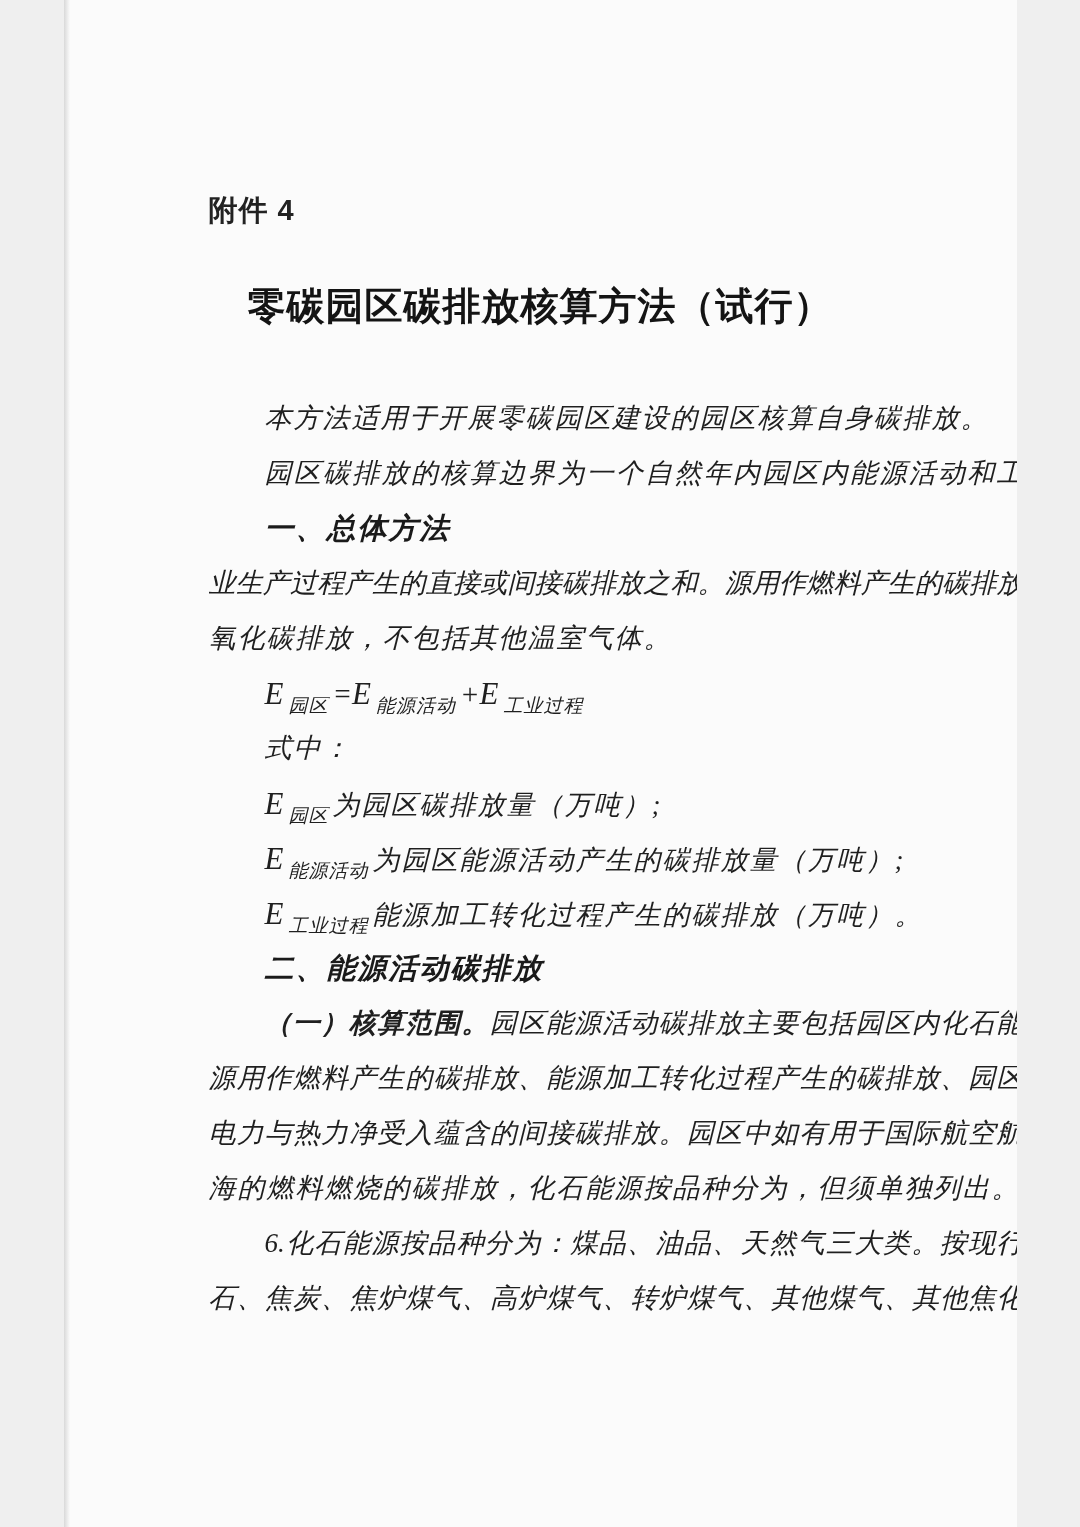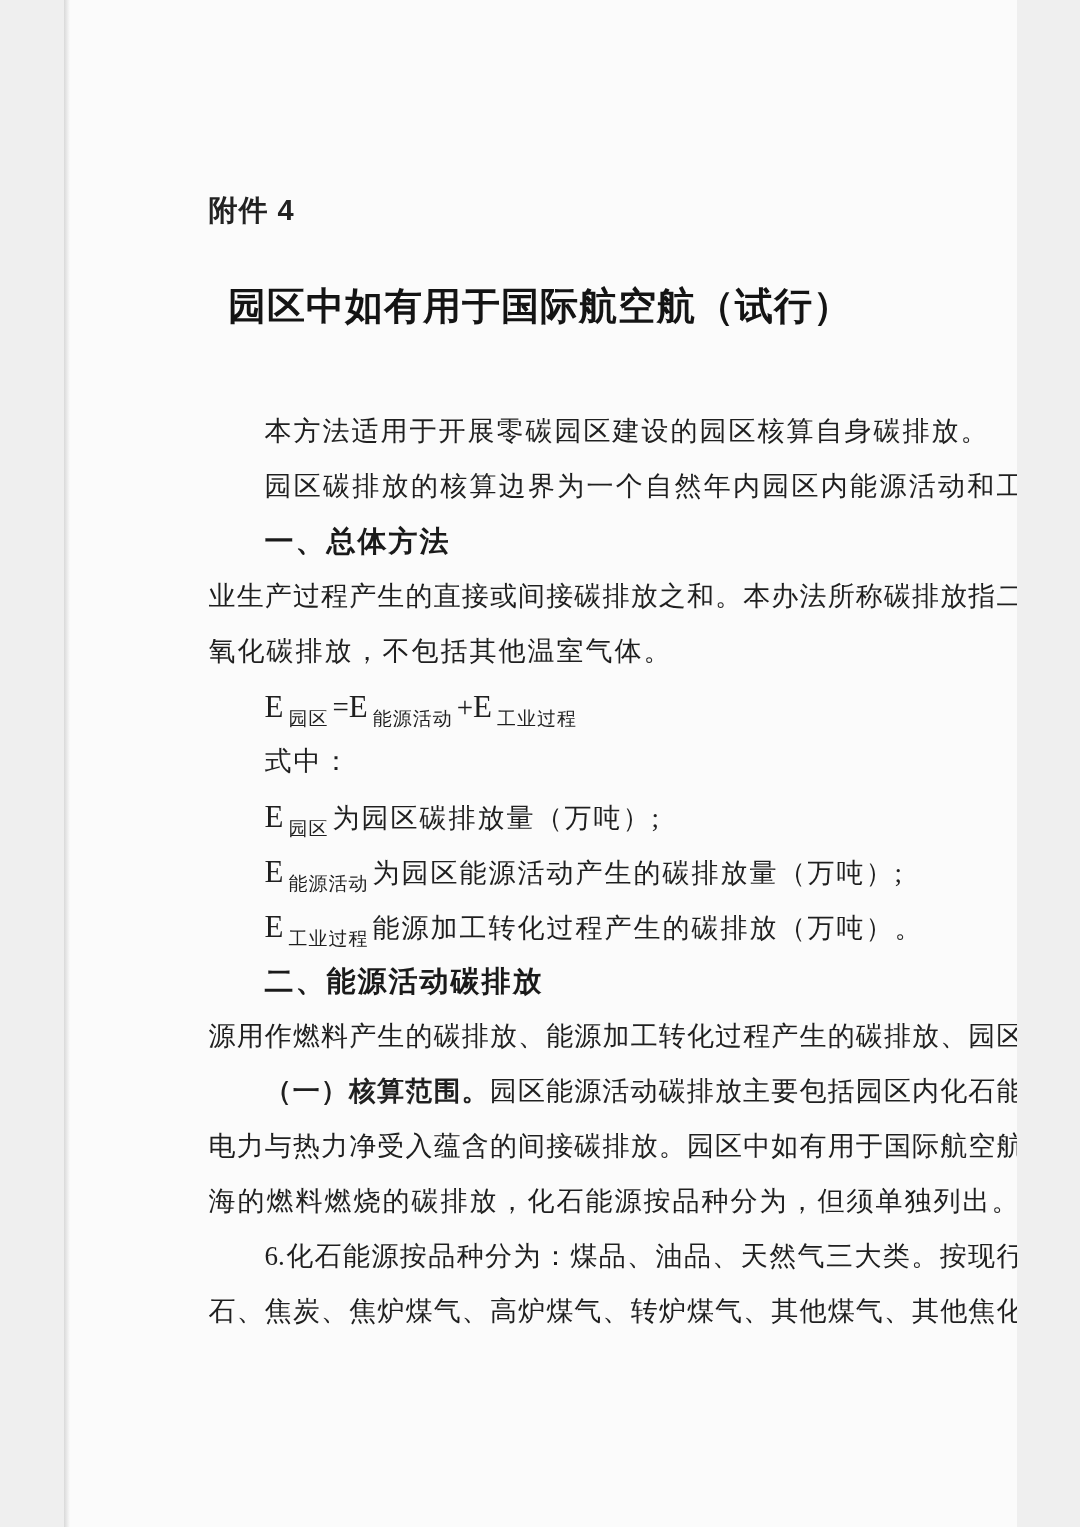--- a/index.html
+++ b/index.html
@@ -47,23 +47,24 @@
     text-align: center;
     font-weight: 700;
     font-size: 38px;
     line-height: 52px;
     color: #141414;
     letter-spacing: 1px;
   }
 
   .content {
     position: absolute;
-    top: 404px;
+    top: 391px;
     left: 145px;
     width: 815px;
+    font-style: italic;
   }
 
   .line {
     height: 55px;
     line-height: 55px;
     font-size: 27px;
     text-align: justify;
     text-align-last: justify;
     text-justify: inter-character;
     overflow: hidden;
@@ -97,54 +98,54 @@
   }
   .f-op { font-size: 29px; letter-spacing: 0; }
 </style>
 </head>
 <body>
 
 <div class="page">
 
   <div class="attachment">附件 4</div>
 
-  <div class="doc-title">园区中如有用于国际航空航（试行）</div>
+  <div class="doc-title">零碳园区碳排放核算方法（试行）</div>
 
   <div class="content">
 
     <div class="line ns indent">本方法适用于开展零碳园区建设的园区核算自身碳排放。</div>
 
     <div class="line indent">园区碳排放的核算边界为一个自然年内园区内能源活动和工</div>
 
     <div class="line ns indent heading">一、总体方法</div>
-    <div class="line">业生产过程产生的直接或间接碳排放之和。本办法所称碳排放指二</div>
+    <div class="line">业生产过程产生的直接或间接碳排放之和。源用作燃料产生的碳排放</div>
     <div class="line ns">氧化碳排放，不包括其他温室气体。</div>
 
     <div class="line ns indent">
       <span class="f-e">E</span><span class="f-sub">园区</span><span class="f-op">=</span><span class="f-e">E</span><span class="f-sub">能源活动</span><span class="f-op">+</span><span class="f-e">E</span><span class="f-sub">工业过程</span>
     </div>
 
     <div class="line ns indent">式中：</div>
 
     <div class="line ns indent">
       <span class="f-e">E</span><span class="f-sub">园区</span><span>为园区碳排放量（万吨）;</span>
     </div>
     <div class="line ns indent">
       <span class="f-e">E</span><span class="f-sub">能源活动</span><span>为园区能源活动产生的碳排放量（万吨）;</span>
     </div>
     <div class="line ns indent">
       <span class="f-e">E</span><span class="f-sub">工业过程</span><span>能源加工转化过程产生的碳排放（万吨）。</span>
     </div>
 
     <div class="line ns indent heading">二、能源活动碳排放</div>
 
-    <div class="line">源用作燃料产生的碳排放、能源加工转化过程产生的碳排放、园区</div>
     <div class="line indent">
       <span class="bold-label">（一）核算范围。</span><span>园区能源活动碳排放主要包括园区内化石能</span>
     </div>
+    <div class="line">源用作燃料产生的碳排放、能源加工转化过程产生的碳排放、园区</div>
     <div class="line">电力与热力净受入蕴含的间接碳排放。园区中如有用于国际航空航</div>
     <div class="line ns">海的燃料燃烧的碳排放，化石能源按品种分为，但须单独列出。</div>
 
     <div class="line indent">6.化石能源按品种分为：煤品、油品、天然气三大类。按现行</div>
     <div class="line">石、焦炭、焦炉煤气、高炉煤气、转炉煤气、其他煤气、其他焦化</div>
 
   </div>
 </div>
 
 </body></html>

